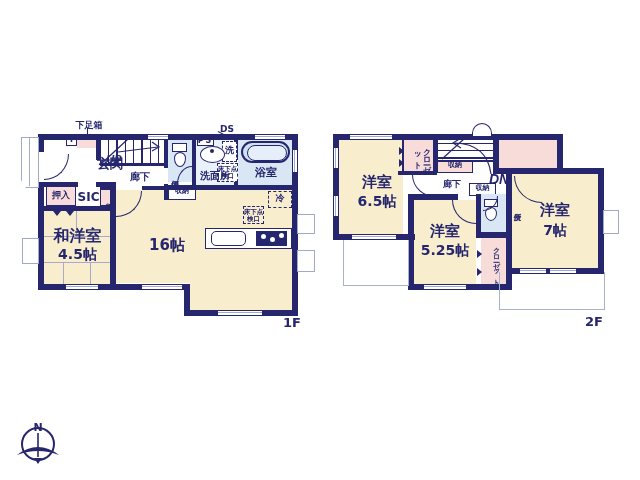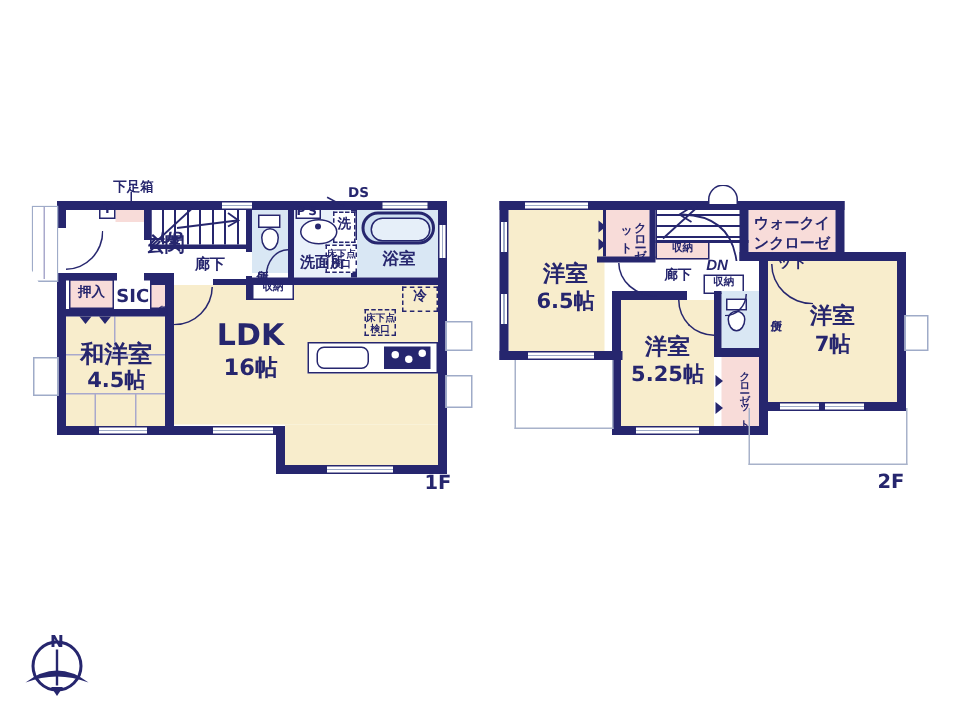--- a/index.html
+++ b/index.html
@@ -94,43 +94,41 @@
       <text x="26" y="15" text-anchor="middle" font-size="11" font-weight="bold" fill="#26266e" font-family="DejaVu Sans, Liberation Sans, sans-serif">N</text>
     </svg>
 
     <div class="lb" style="left:70px;top:120px;width:38px;font-size:9px;">下足箱</div>
     <div class="lb" style="left:66px;top:136px;width:11px;font-size:8px;">T</div>
     <div class="lb" style="left:92px;top:157px;width:36px;font-size:13px;">玄関</div>
     <div class="lb it" style="left:102px;top:153px;width:24px;font-size:11px;">UP</div>
     <div class="lb" style="left:126px;top:171px;width:28px;font-size:10px;">廊下</div>
     <div class="lb vert" style="left:168px;top:162px;width:11px;height:24px;font-size:8px;">便所</div>
     <div class="lb" style="left:197px;top:137px;width:17px;font-size:8px;letter-spacing:2px;">PS</div>
-    <div class="lb" style="left:230px;top:124px;width:18px;font-size:9px;">DS</div>
+    <div class="lb" style="left:218px;top:124px;width:18px;font-size:9px;">DS</div>
     <div class="lb" style="left:223px;top:145px;width:13px;font-size:9px;">洗</div>
     <div class="lb" style="left:195px;top:170px;width:40px;font-size:10px;">洗面所</div>
     <div class="lb wrap" style="left:217px;top:166px;width:21px;font-size:6.5px;">床下点検口</div>
     <div class="lb" style="left:244px;top:167px;width:44px;font-size:11px;">浴室</div>
     <div class="lb vert" style="left:100px;top:189px;width:12px;height:17px;font-size:6.5px;">収納</div>
     <div class="lb" style="left:169px;top:188px;width:26px;font-size:7px;">収納</div>
     <div class="lb" style="left:48px;top:190px;width:26px;font-size:9px;">押入</div>
     <div class="lb" style="left:75px;top:191px;width:27px;font-size:12px;">SIC</div>
     <div class="lb" style="left:49px;top:227px;width:57px;font-size:16px;">和洋室</div>
     <div class="lb" style="left:53px;top:247px;width:49px;font-size:14px;">4.5帖</div>
-    <div class="lb" style="left:135px;top:212px;width:64px;font-size:20px;">LDK</div>
     <div class="lb" style="left:139px;top:237px;width:56px;font-size:15px;">16帖</div>
     <div class="lb" style="left:269px;top:193px;width:22px;font-size:9px;">冷</div>
     <div class="lb wrap" style="left:243px;top:209px;width:21px;font-size:6.5px;">床下点検口</div>
     <div class="lb" style="left:277px;top:316px;width:30px;font-size:13px;">1F</div>
 
     <div class="lb vert" style="left:405px;top:142px;width:26px;height:28px;font-size:8px;">クローゼット</div>
     <div class="lb" style="left:440px;top:162px;width:30px;font-size:7px;">収納</div>
-    <div class="lb it" style="left:466px;top:172px;width:24px;font-size:10px;">DN</div>
+    <div class="lb it" style="left:487px;top:172px;width:24px;font-size:14px;">DN</div>
     <div class="lb" style="left:437px;top:179px;width:30px;font-size:9px;">廊下</div>
     <div class="lb" style="left:470px;top:185px;width:25px;font-size:7px;">収納</div>
-    <div class="lb wrap" style="left:500px;top:143px;width:56px;font-size:10px;line-height:1.3;">ウォークインクローゼット</div>
     <div class="lb vert" style="left:511px;top:198px;width:10px;height:18px;font-size:7.5px;">便所</div>
     <div class="lb" style="left:348px;top:174px;width:58px;font-size:15px;">洋室</div>
     <div class="lb" style="left:348px;top:194px;width:58px;font-size:14px;">6.5帖</div>
     <div class="lb" style="left:412px;top:223px;width:66px;font-size:15px;">洋室</div>
     <div class="lb" style="left:410px;top:243px;width:70px;font-size:14px;">5.25帖</div>
     <div class="lb" style="left:524px;top:202px;width:62px;font-size:15px;">洋室</div>
     <div class="lb" style="left:528px;top:223px;width:54px;font-size:14px;">7帖</div>
     <div class="lb vert" style="left:487px;top:240px;width:13px;height:43px;font-size:7px;">クローゼット</div>
     <div class="lb" style="left:579px;top:315px;width:30px;font-size:13px;">2F</div>
 

